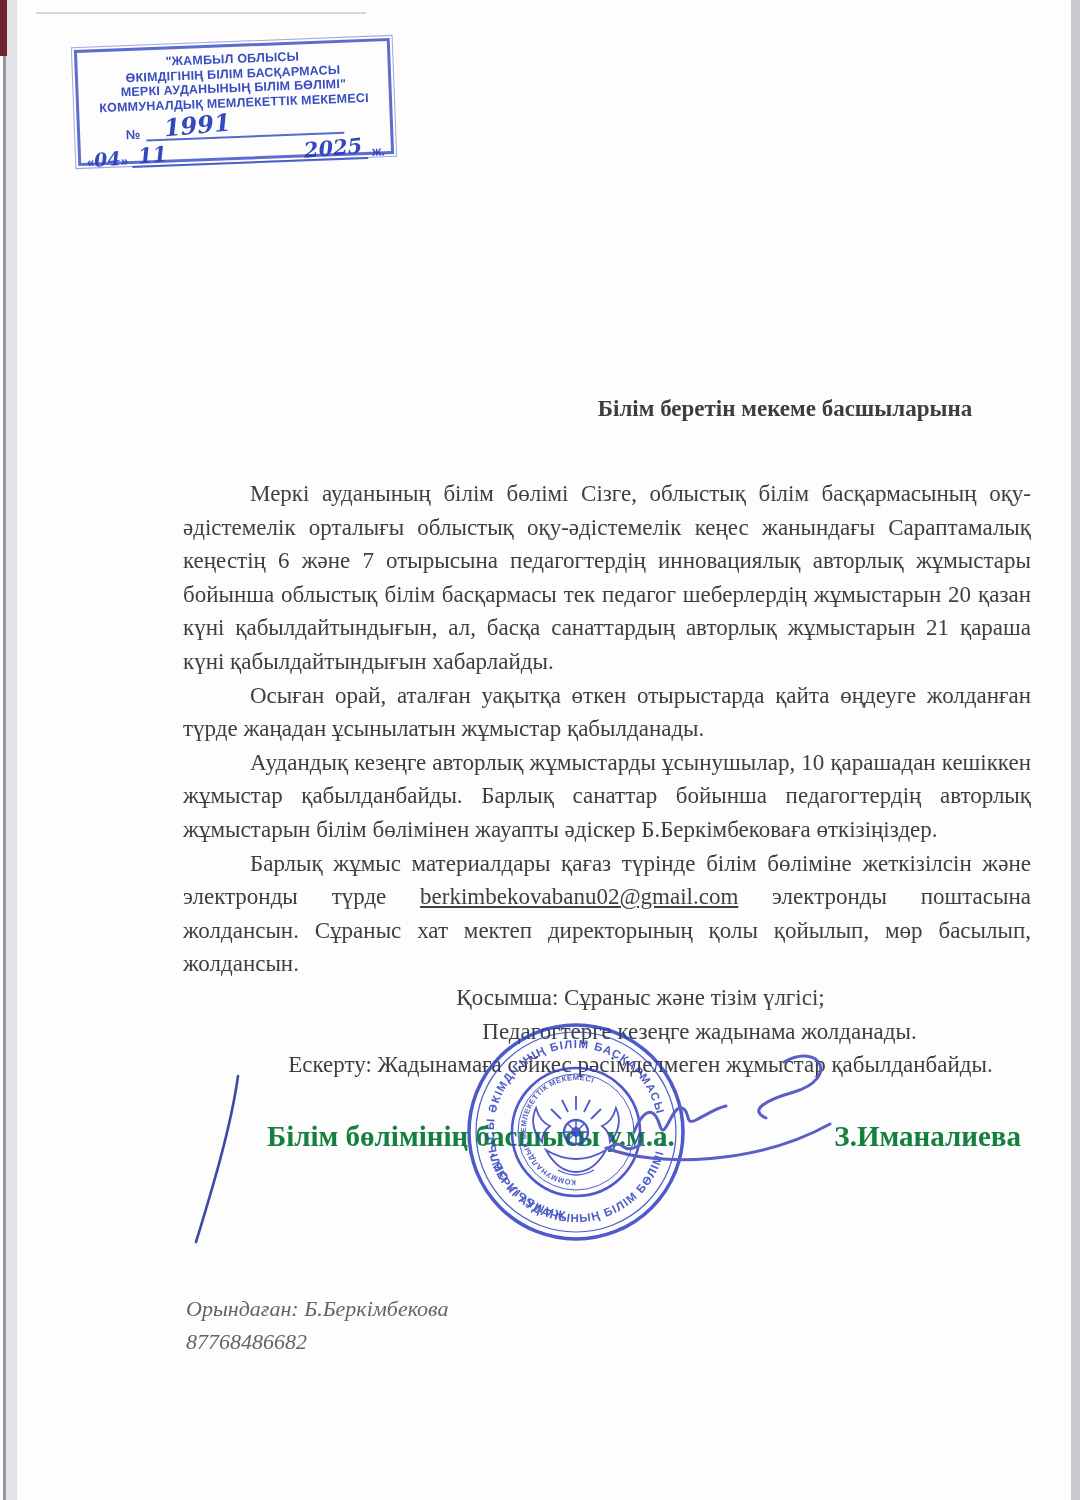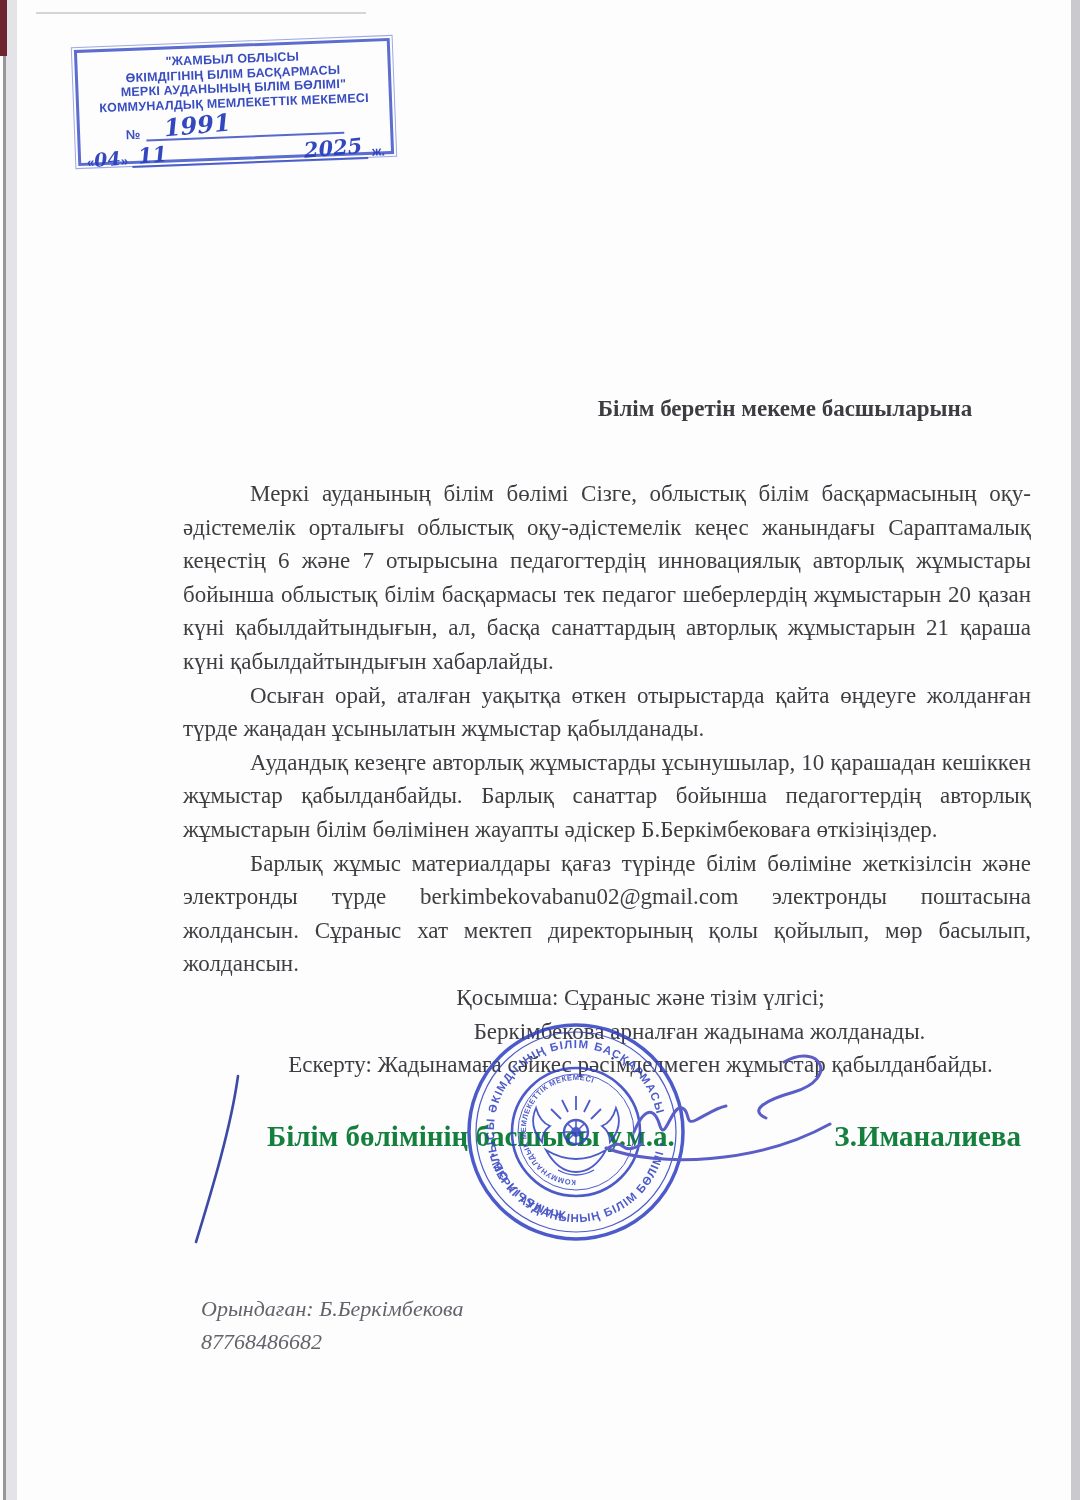--- a/index.html
+++ b/index.html
@@ -46,40 +46,40 @@
   }
 
   
   .body-text{
     position:absolute;left:183px;top:477px;width:848px;
     font-size:23px;line-height:33.6px;text-align:justify;
   }
   .body-text p{margin:0;text-indent:67px;}
   .no-justify{text-align:center;}
   .indent-deep{text-indent:185px !important;}
-  .email{}
+  .email{text-decoration:underline;}
 
   
   .sig-row{
     position:absolute;left:200px;top:1120px;width:848px;
     display:flex;justify-content:space-between;align-items:flex-start;
     font-weight:bold;font-size:29px;color:#15803d;
   }
   .sig-position{margin-left:67px;}
   .sig-name{margin-right:27px;}
 
   
   .seal{position:absolute;left:450px;top:1010px;width:252px;height:244px;opacity:.85;}
   
   .autograph{position:absolute;left:598px;top:1040px;width:245px;height:140px;}
   .slash-mark{position:absolute;left:188px;top:1072px;width:62px;height:175px;}
 
   
   .footer{
-    position:absolute;left:201px;top:1292px;
+    position:absolute;left:186px;top:1292px;
     font-style:italic;font-size:22px;line-height:33px;color:#63636a;
   }
 </style>
 </head>
 <body>
 
 <div class="page">
 
   <div class="edge-left-light"></div>
   <div class="edge-left-dark"></div>
@@ -109,21 +109,21 @@
   </div>
 
   <div class="addressee">Білім беретін мекеме басшыларына</div>
 
   <div class="body-text">
     <p>Меркі ауданының білім бөлімі Сізге, облыстық білім басқармасының оқу-әдістемелік орталығы облыстық оқу-әдістемелік кеңес жанындағы Сараптамалық кеңестің 6 және 7 отырысына педагогтердің инновациялық авторлық жұмыстары бойынша облыстық білім басқармасы тек педагог шеберлердің жұмыстарын 20 қазан күні қабылдайтындығын, ал, басқа санаттардың авторлық жұмыстарын 21 қараша күні қабылдайтындығын хабарлайды.</p>
     <p>Осыған орай, аталған уақытқа өткен отырыстарда қайта өңдеуге жолданған түрде жаңадан ұсынылатын жұмыстар қабылданады.</p>
     <p>Аудандық кезеңге авторлық жұмыстарды ұсынушылар, 10 қарашадан кешіккен жұмыстар қабылданбайды. Барлық санаттар бойынша педагогтердің авторлық жұмыстарын білім бөлімінен жауапты әдіскер Б.Беркімбековаға өткізіңіздер.</p>
     <p><span>Барлық жұмыс материалдары қағаз түрінде білім бөліміне жеткізілсін және электронды түрде </span><span class="email">berkimbekovabanu02@gmail.com</span><span> электронды поштасына жолдансын. Сұраныс хат мектеп директорының қолы қойылып, мөр басылып, жолдансын.</span></p>
     <p class="no-justify">Қосымша: Сұраныс және тізім үлгісі;</p>
-    <p class="no-justify indent-deep">Беркімбекова арналған жадынама жолданады.</p>
+    <p class="no-justify indent-deep">Педагогтерге кезеңге жадынама жолданады.</p>
     <p class="no-justify">Ескерту: Жадынамаға сәйкес рәсімделмеген жұмыстар қабылданбайды.</p>
   </div>
 
   <div class="sig-row">
     <span class="sig-position">Білім бөлімінің басшысы у.м.а.</span>
     <span class="sig-name">З.Иманалиева</span>
   </div>
 
   <svg class="slash-mark" viewBox="0 0 62 175">
     <path d="M50,4 C43,55 24,118 8,170" fill="none" stroke="#3d4aa5" stroke-width="2.6" stroke-linecap="round"></path>

